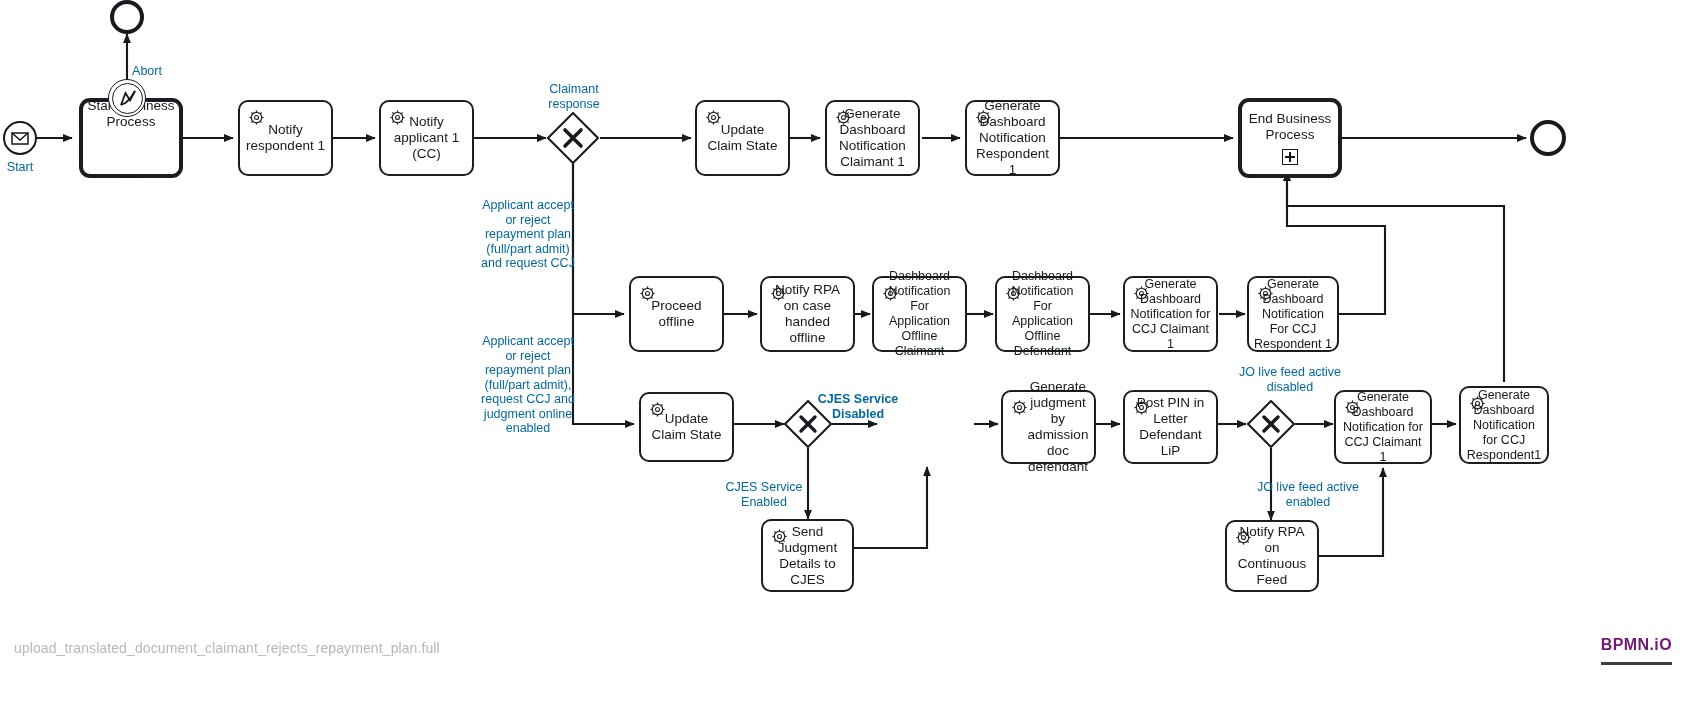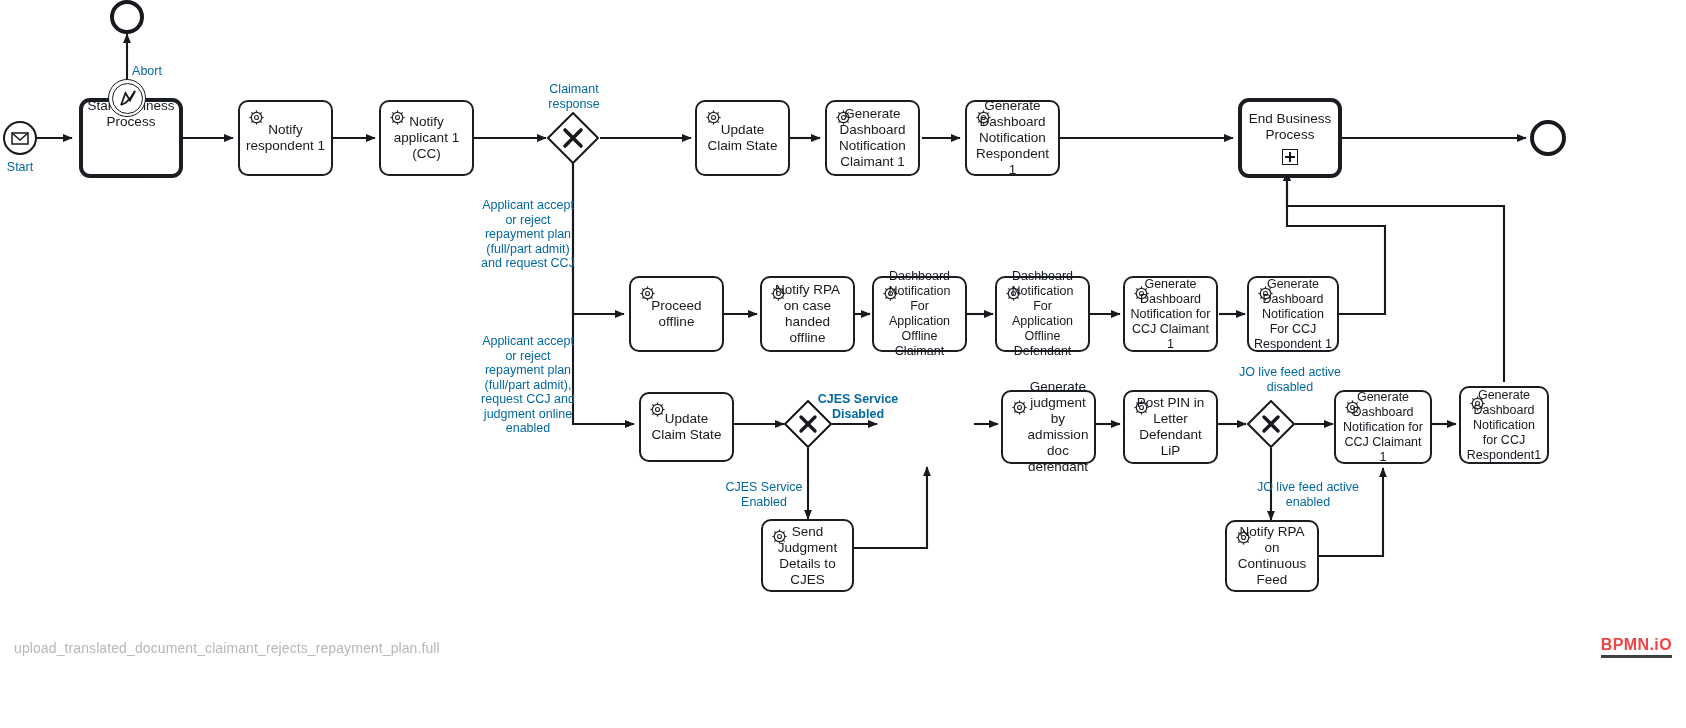--- a/index.html
+++ b/index.html
@@ -50,23 +50,23 @@
     position:absolute;color:#0369a1;font-size:12.5px;line-height:14.5px;
     text-align:center;z-index:5;
   }
   .lab-left{text-align:center;}
 
   .filename{
     position:absolute;left:14px;top:640px;color:#b4b8bc;font-size:14px;
     letter-spacing:.1px;
   }
   .brand{
-    position:absolute;right:14px;top:636px;color:#ef4444;
+    position:absolute;right:14px;top:636px;color:#701a75;
     font-size:16px;font-weight:bold;letter-spacing:.4px;
-    border-bottom:3px solid #3c4043;padding-bottom:1px;
+    border-bottom:3px solid #3c4043;padding-bottom:8px;
     font-family:"Liberation Sans", sans-serif;
   }
 </style>
 </head>
 <body>
 
 <div id="canvas">
 
   <svg id="wires" viewBox="0 0 1686 728">
     <defs>

